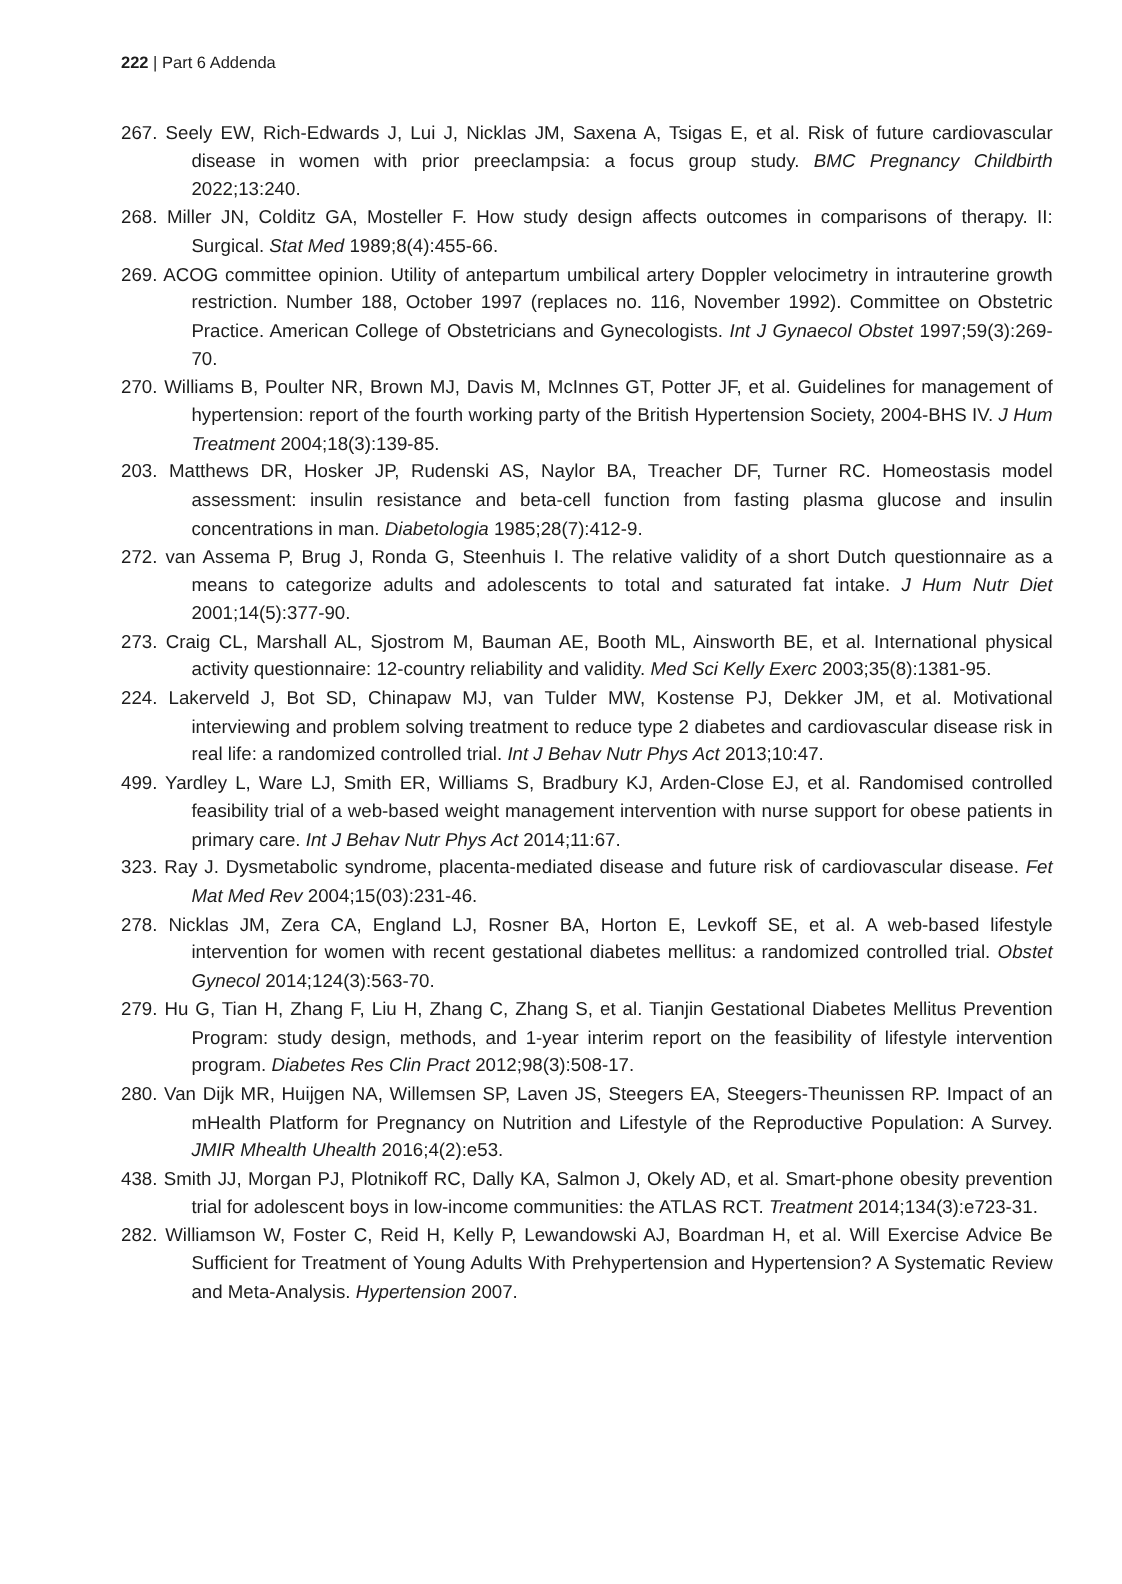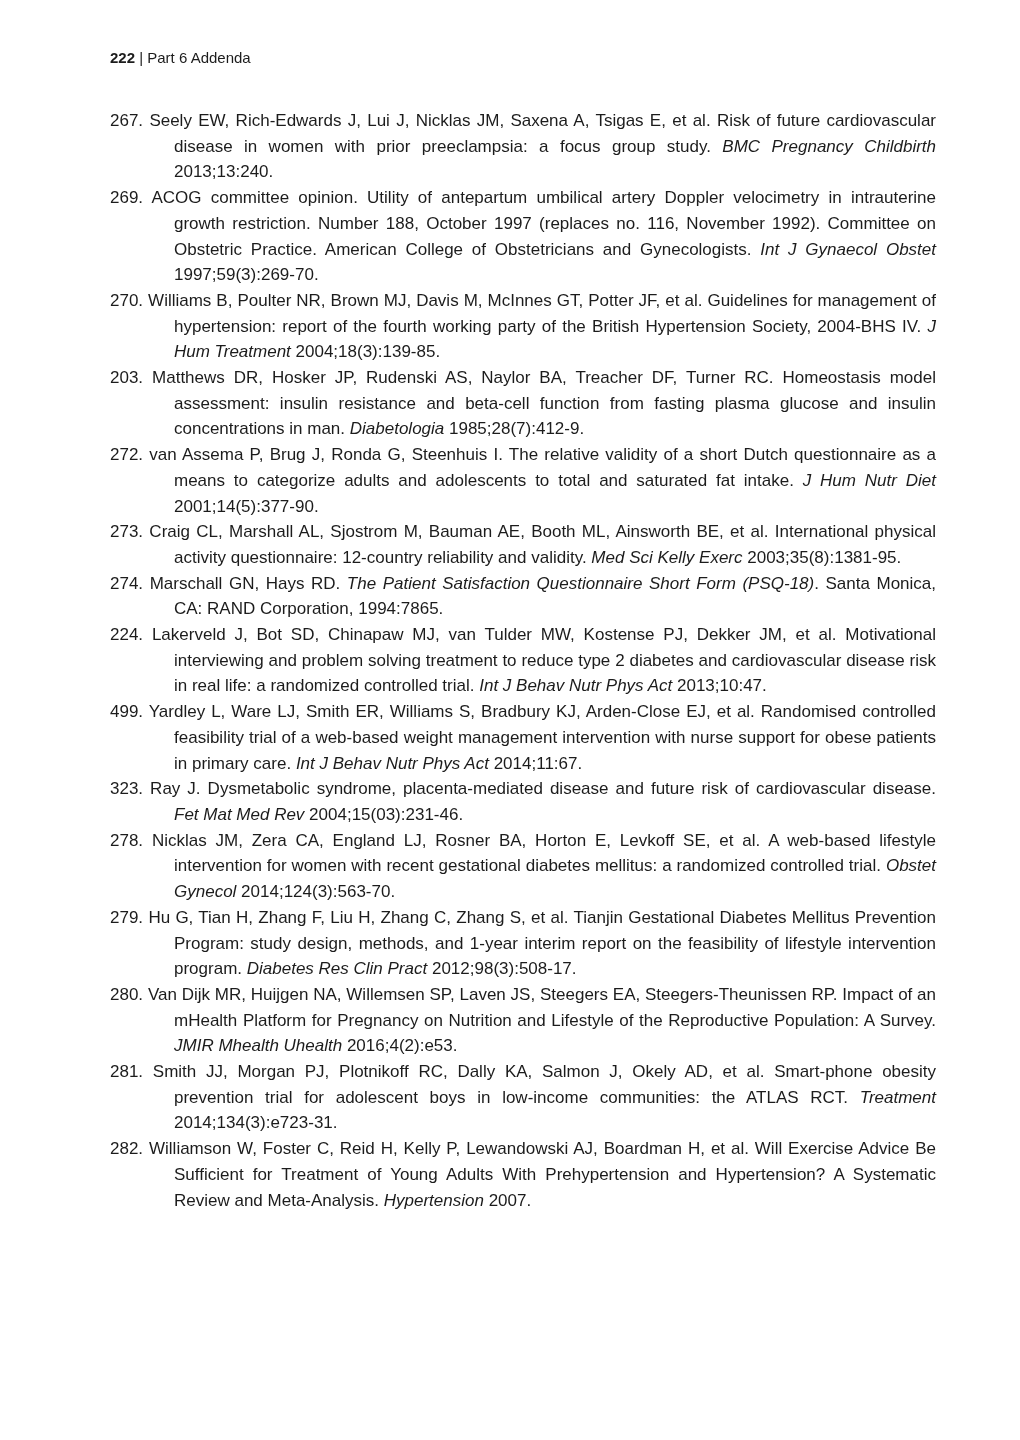--- a/index.html
+++ b/index.html
@@ -11,21 +11,21 @@
     width: 1020px;
     height: 1440px;
     overflow: hidden;
     font-family: "Liberation Sans", sans-serif;
     color: #1c1c1c;
   }
   .page {
     box-sizing: border-box;
     width: 1020px;
     height: 1064px;
-    padding: 48px 84px 40px 110px;
+    padding: 48px 63px 40px 110px;
     background: #ffffff;
   }
   .page-header {
     font-size: 15px;
     line-height: 20px;
     margin-bottom: 40px;
     color: #1c1c1c;
   }
   .page-header .page-number {
     font-weight: bold;
@@ -47,30 +47,30 @@
 </head>
 <body>
 
 <div class="page">
 
   <div class="page-header">
     <span class="page-number">222</span><span> | </span><span>Part 6 Addenda</span>
   </div>
 
   <div class="refs" id="refs-container">
-      <p class="ref"><span>267. </span><span>Seely EW, Rich-Edwards J, Lui J, Nicklas JM, Saxena A, Tsigas E, et al. Risk of future cardiovascular disease in women with prior preeclampsia: a focus group study. </span><span class="italic">BMC Pregnancy Childbirth</span><span> 2013;13:240.</span></p>
+      <p class="ref"><span>267. </span><span>Seely EW, Rich-Edwards J, Lui J, Nicklas JM, Saxena A, Tsigas E, et al. Risk of future cardiovascular disease in women with prior preeclampsia: a focus group study. </span><span class="italic">BMC Pregnancy Childbirth</span><span> 2022;13:240.</span></p>
+      <p class="ref"><span>268. </span><span>Miller JN, Colditz GA, Mosteller F. How study design affects outcomes in comparisons of therapy. II: Surgical. </span><span class="italic">Stat Med</span><span> 1989;8(4):455-66.</span></p>
       <p class="ref"><span>269. </span><span>ACOG committee opinion. Utility of antepartum umbilical artery Doppler velocimetry in intrauterine growth restriction. Number 188, October 1997 (replaces no. 116, November 1992). Committee on Obstetric Practice. American College of Obstetricians and Gynecologists. </span><span class="italic">Int J Gynaecol Obstet</span><span> 1997;59(3):269-70.</span></p>
       <p class="ref"><span>270. </span><span>Williams B, Poulter NR, Brown MJ, Davis M, McInnes GT, Potter JF, et al. Guidelines for management of hypertension: report of the fourth working party of the British Hypertension Society, 2004-BHS IV. </span><span class="italic">J Hum Treatment</span><span> 2004;18(3):139-85.</span></p>
       <p class="ref"><span>203. </span><span>Matthews DR, Hosker JP, Rudenski AS, Naylor BA, Treacher DF, Turner RC. Homeostasis model assessment: insulin resistance and beta-cell function from fasting plasma glucose and insulin concentrations in man. </span><span class="italic">Diabetologia</span><span> 1985;28(7):412-9.</span></p>
       <p class="ref"><span>272. </span><span>van Assema P, Brug J, Ronda G, Steenhuis I. The relative validity of a short Dutch questionnaire as a means to categorize adults and adolescents to total and saturated fat intake. </span><span class="italic">J Hum Nutr Diet</span><span> 2001;14(5):377-90.</span></p>
       <p class="ref"><span>273. </span><span>Craig CL, Marshall AL, Sjostrom M, Bauman AE, Booth ML, Ainsworth BE, et al. International physical activity questionnaire: 12-country reliability and validity. </span><span class="italic">Med Sci Kelly Exerc</span><span> 2003;35(8):1381-95.</span></p>
-      <p class="ref"><span>274. </span><span>Marschall GN, Hays RD. </span><span class="italic">The Patient Satisfaction Questionnaire Short Form (PSQ-18)</span><span>. Santa Monica, CA: RAND Corporation, 1994:7865.</span></p>
       <p class="ref"><span>224. </span><span>Lakerveld J, Bot SD, Chinapaw MJ, van Tulder MW, Kostense PJ, Dekker JM, et al. Motivational interviewing and problem solving treatment to reduce type 2 diabetes and cardiovascular disease risk in real life: a randomized controlled trial. </span><span class="italic">Int J Behav Nutr Phys Act</span><span> 2013;10:47.</span></p>
       <p class="ref"><span>499. </span><span>Yardley L, Ware LJ, Smith ER, Williams S, Bradbury KJ, Arden-Close EJ, et al. Randomised controlled feasibility trial of a web-based weight management intervention with nurse support for obese patients in primary care. </span><span class="italic">Int J Behav Nutr Phys Act</span><span> 2014;11:67.</span></p>
       <p class="ref"><span>323. </span><span>Ray J. Dysmetabolic syndrome, placenta-mediated disease and future risk of cardiovascular disease. </span><span class="italic">Fet Mat Med Rev</span><span> 2004;15(03):231-46.</span></p>
       <p class="ref"><span>278. </span><span>Nicklas JM, Zera CA, England LJ, Rosner BA, Horton E, Levkoff SE, et al. A web-based lifestyle intervention for women with recent gestational diabetes mellitus: a randomized controlled trial. </span><span class="italic">Obstet Gynecol</span><span> 2014;124(3):563-70.</span></p>
       <p class="ref"><span>279. </span><span>Hu G, Tian H, Zhang F, Liu H, Zhang C, Zhang S, et al. Tianjin Gestational Diabetes Mellitus Prevention Program: study design, methods, and 1-year interim report on the feasibility of lifestyle intervention program. </span><span class="italic">Diabetes Res Clin Pract</span><span> 2012;98(3):508-17.</span></p>
       <p class="ref"><span>280. </span><span>Van Dijk MR, Huijgen NA, Willemsen SP, Laven JS, Steegers EA, Steegers-Theunissen RP. Impact of an mHealth Platform for Pregnancy on Nutrition and Lifestyle of the Reproductive Population: A Survey. </span><span class="italic">JMIR Mhealth Uhealth</span><span> 2016;4(2):e53.</span></p>
-      <p class="ref"><span>281. </span><span>Smith JJ, Morgan PJ, Plotnikoff RC, Dally KA, Salmon J, Okely AD, et al. Smart-phone obesity prevention trial for adolescent boys in low-income communities: the ATLAS RCT. </span><span class="italic">Treatment</span><span> 2014;134(3):e723-31.</span></p>
+      <p class="ref"><span>438. </span><span>Smith JJ, Morgan PJ, Plotnikoff RC, Dally KA, Salmon J, Okely AD, et al. Smart-phone obesity prevention trial for adolescent boys in low-income communities: the ATLAS RCT. </span><span class="italic">Treatment</span><span> 2014;134(3):e723-31.</span></p>
       <p class="ref"><span>282. </span><span>Williamson W, Foster C, Reid H, Kelly P, Lewandowski AJ, Boardman H, et al. Will Exercise Advice Be Sufficient for Treatment of Young Adults With Prehypertension and Hypertension? A Systematic Review and Meta-Analysis. </span><span class="italic">Hypertension</span><span> 2007.</span></p>
     </div>
 
 </div>
 
 </body></html>

